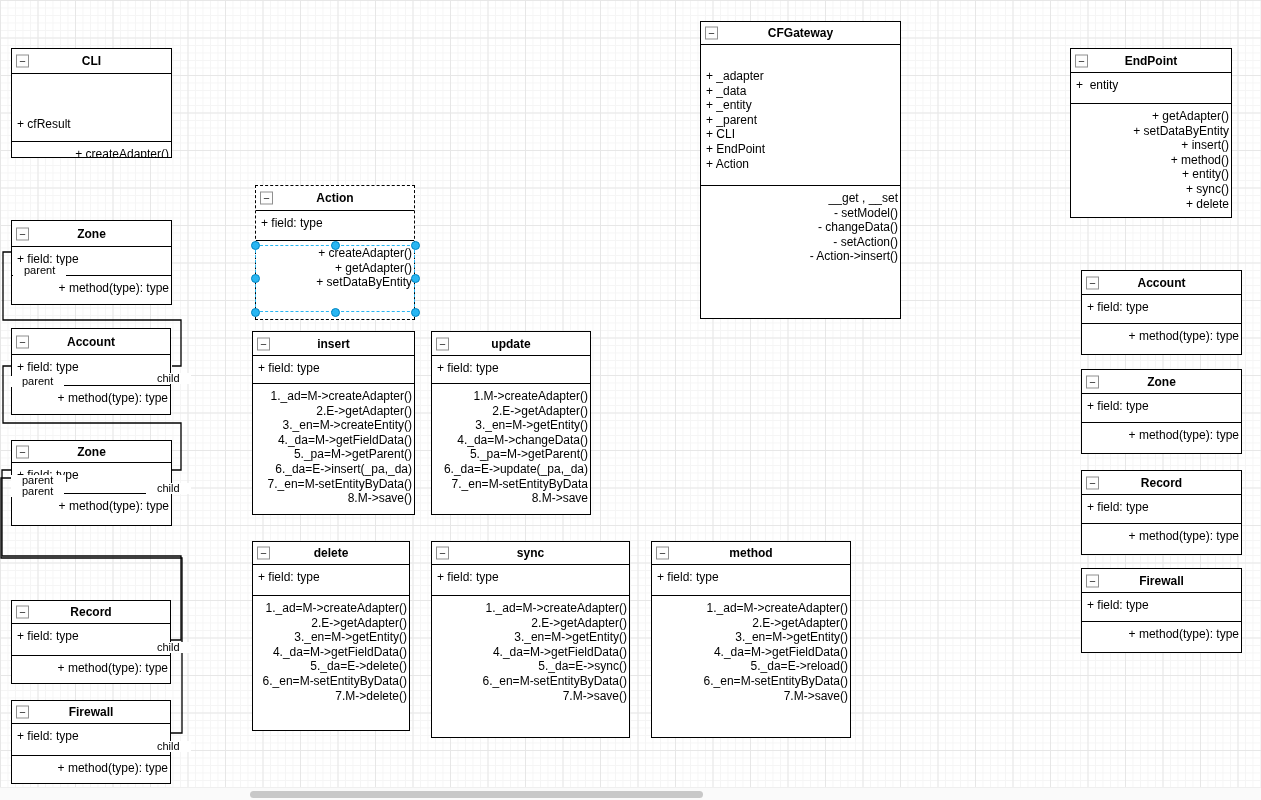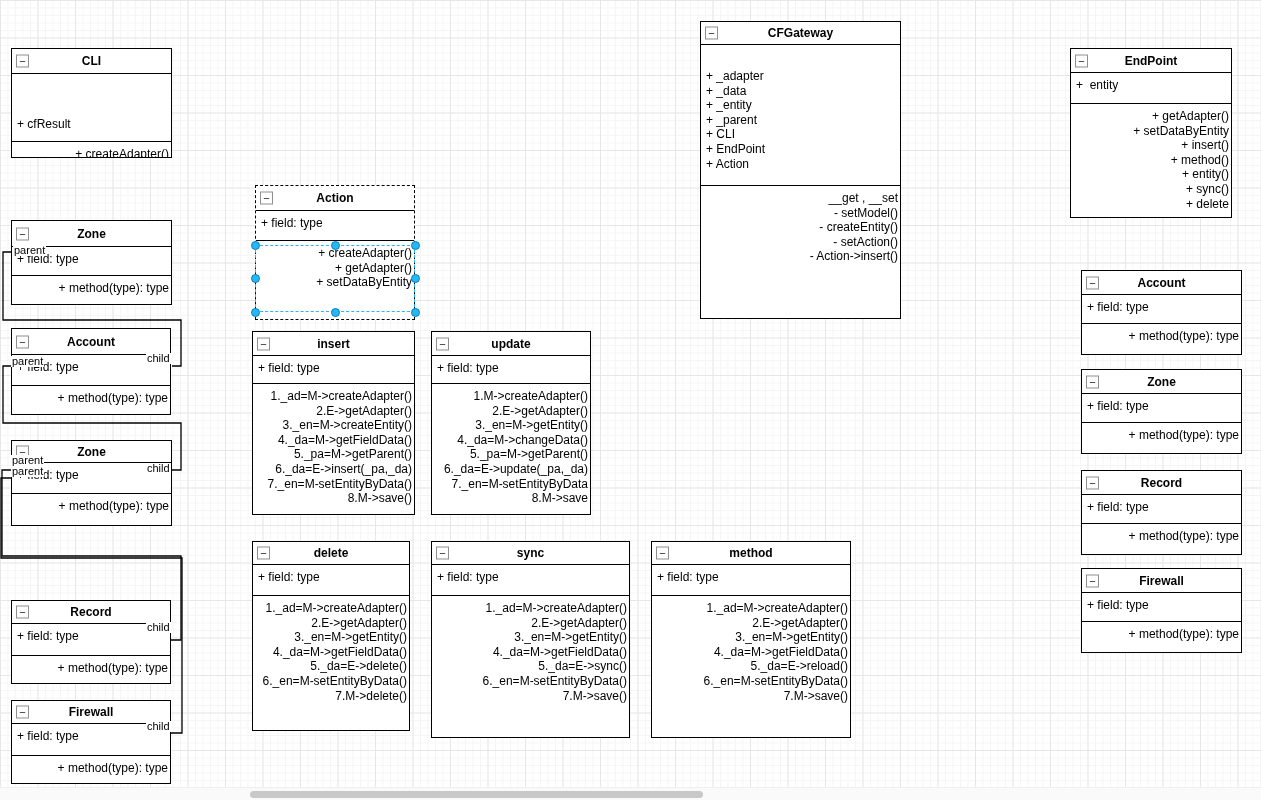--- a/index.html
+++ b/index.html
@@ -24,21 +24,21 @@
     display:flex;align-items:center;justify-content:center;box-sizing:border-box;flex:0 0 auto;
   }
   .collapse-icon{
     position:absolute;left:4px;top:50%;transform:translateY(-50%);
     width:13px;height:13px;border:1px solid #8f8f8f;background:#fdfdfd;box-sizing:border-box;
     font-size:11px;line-height:10px;text-align:center;font-weight:normal;color:#222;
   }
   .uml-fields{border-bottom:1px solid #000;box-sizing:border-box;padding:5px 2px 0 5px;flex:0 0 auto;overflow:hidden;}
   .uml-methods{box-sizing:border-box;padding:5px 2px 0 5px;flex:1 1 auto;overflow:hidden;text-align:right;}
   .cline{line-height:14.6px;white-space:pre;}
-  .edge-label{position:absolute;font-size:11px;line-height:11px;background:#fff;padding:0 1px;color:#000;}
+  .edge-label{position:absolute;font-size:11px;line-height:11px;background:#fff;padding:0 11px;color:#000;margin-top:20px;}
   .sel-rect{position:absolute;border:1px dashed #29b6f2;box-sizing:border-box;}
   .sel-handle{position:absolute;width:9px;height:9px;border-radius:50%;background:#29b6f2;border:1px solid #0084c1;box-sizing:border-box;}
   .hscroll-track{position:absolute;left:0;bottom:0;width:1261px;height:13px;background:#fafafa;border-top:1px solid #efefef;box-sizing:border-box;}
   .hscroll-thumb{position:absolute;top:3px;height:7px;border-radius:3.5px;background:#c8c8c8;}
 </style>
 </head>
 <body>
 
 <div id="canvas">
   <svg id="edges" xmlns="http://www.w3.org/2000/svg">
@@ -238,21 +238,21 @@
           <div class="cline">+ _data</div>
           <div class="cline">+ _entity</div>
           <div class="cline">+ _parent</div>
           <div class="cline">+ CLI</div>
           <div class="cline">+ EndPoint</div>
           <div class="cline">+ Action</div>
         </div>
         <div class="uml-methods">
           <div class="cline">__get , __set</div>
           <div class="cline">- setModel()</div>
-          <div class="cline">- createEntity()</div>
+          <div class="cline">- changeData()</div>
           <div class="cline">- setAction()</div>
           <div class="cline">- Action-&gt;insert()</div>
         </div>
       </div>
       <div class="uml-box" style="left: 1070px; top: 48px; width: 162px; height: 170px;">
         <div class="uml-title" style="height: 24px;">
           <span class="collapse-icon">−</span>
           <span>EndPoint</span>
         </div>
         <div class="uml-fields" style="height: 31px;">

